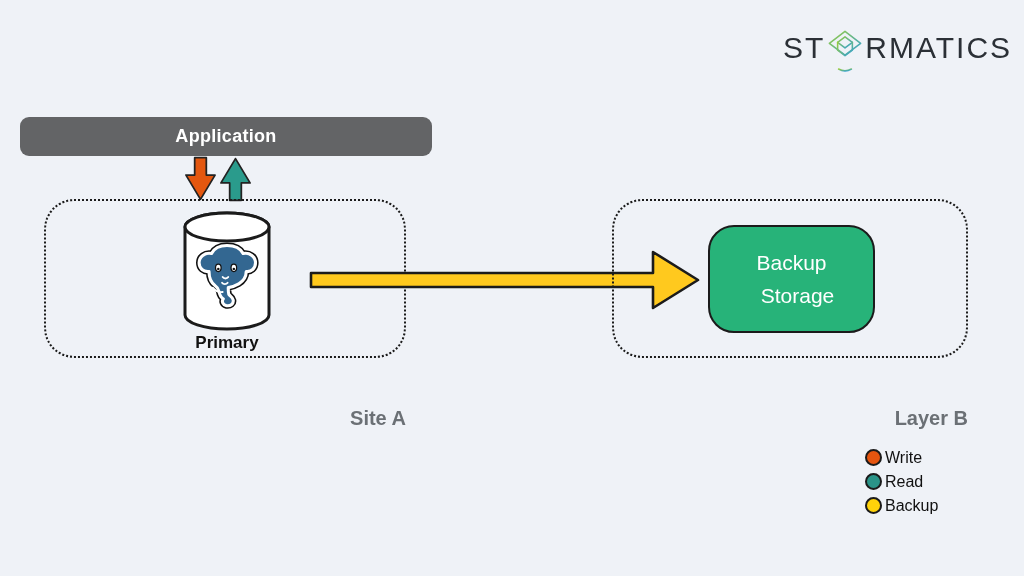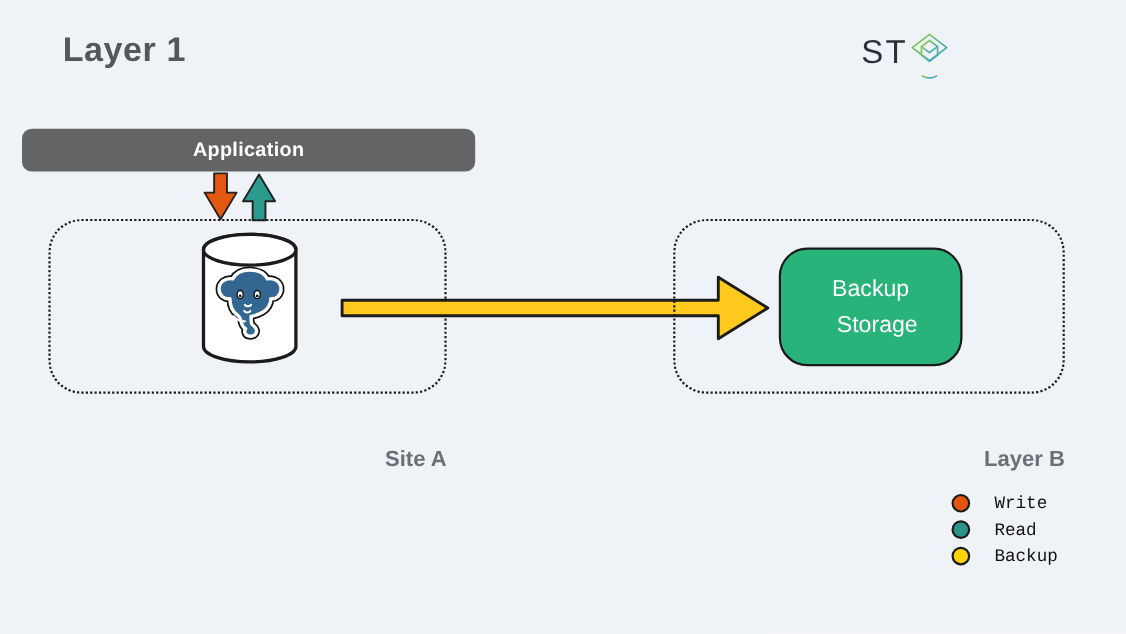--- a/index.html
+++ b/index.html
@@ -55,49 +55,49 @@
   .big-arrow { position:absolute; left:309px; top:249px; }
 
   .backup-box {
     position:absolute; left:708px; top:225px; width:167px; height:108px;
     box-sizing:border-box; border:2px solid #1B1B1B; border-radius:26px;
     display:flex; flex-direction:column; align-items:center; justify-content:center;
     font-size:21px; line-height:33px;
   }
 
   .legend { position:absolute; left:865px; top:449px; display:flex; flex-direction:column; gap:7px; }
-  .legend-row { display:flex; align-items:flex-start; gap:22px; height:17px;font-family:Liberation Mono, monospace; }
+  .legend-row { display:flex; align-items:flex-start; gap:3px; height:17px; }
   .legend-dot { width:13px; height:13px; border-radius:50%; border:2px solid #1B1B1B; }
   .legend-label { font-size:16px; color:#111111; }
 </style>
 </head>
 <body>
 
 <div class="stage">
 
-  <div class="layer-title">Layer 1</div>
 
   <div class="logo">
     <span>ST</span>
     <svg class="cube" viewBox="0 0 40 50">
       <defs>
         <linearGradient id="lg" x1="0" y1="0" x2="1" y2="1">
           <stop offset="0" stop-color="#9ACD3C"></stop>
           <stop offset="1" stop-color="#2F9FD8"></stop>
         </linearGradient>
       </defs>
       <g fill="none" stroke="url(#lg)" stroke-width="1.7" stroke-linecap="round" stroke-linejoin="round">
         <path d="M20,2.5 L37,15.5 L20,28.5 L3,15.5 Z"></path>
         <path d="M20,8.5 L28,14.5 L20,20.5 L12,14.5 Z"></path>
         <path d="M12,14.5 L12,23 L20,29 L28,23 L28,14.5"></path>
         <path d="M20,20.5 L20,29"></path>
         <path d="M20,28.5 L20,41"></path>
         <path d="M13,43.5 Q20,47.5 27,43.5"></path>
       </g>
     </svg>
+    <span>RMATICS</span>
   </div>
 
   <div class="app-bar" style="background-color: rgb(99, 100, 102);">
     <span>Application</span>
   </div>
 
   <svg id="arrow-write" class="arrow-small" viewBox="0 0 34 46">
     <path d="M11,1 L23,1 L23,19 L32,19 L17,44 L2,19 L11,19 Z" stroke="#222" stroke-width="1.8" stroke-linejoin="round" style="fill: rgb(228, 87, 15);"></path>
   </svg>
 
@@ -120,20 +120,21 @@
                C59,87 55,86 53,83 C52,80 52,76 52,72 C58,71 64,69 69,66 C77,61 81,54 81,46
                C89,47 96,41 96,32 C96,22 87,15 76,17 C72,9 62,4 50,4 Z" stroke="#FFFFFF" stroke-width="5" stroke-linejoin="round" style="fill: rgb(51, 103, 145);"></path>
       <ellipse cx="36" cy="40" rx="4.5" ry="6" fill="#FFFFFF" stroke="#111" stroke-width="2"></ellipse>
       <ellipse cx="61" cy="40" rx="4.5" ry="6" fill="#FFFFFF" stroke="#111" stroke-width="2"></ellipse>
       <circle cx="36" cy="42" r="2" fill="#111"></circle>
       <circle cx="61" cy="42" r="2" fill="#111"></circle>
       <path d="M43,55 C45,58 50,58 52,55 M42,64 C44,67 49,67 51,64" fill="none" stroke="#FFFFFF" stroke-width="3" stroke-linecap="round"></path>
       <path d="M27,72 C32,78 38,80 43,79" fill="none" stroke="#FFFFFF" stroke-width="3" stroke-linecap="round"></path>
     </g>
   </svg>
+  <div class="primary-label">Primary</div>
 
   <div id="site-a-label" class="site-label">Site A</div>
 
   <svg class="big-arrow" width="392" height="62" viewBox="0 0 392 62">
     <path d="M2,24 L344,24 L344,3 L389,31 L344,59 L344,38 L2,38 Z" stroke="#1B1B1B" stroke-width="2.6" stroke-linejoin="round" style="fill: rgb(255, 201, 30);"></path>
   </svg>
 
   <div id="site-b-box" class="site-box"></div>
 
   <div class="backup-box" style="background-color: rgb(39, 179, 121);">

